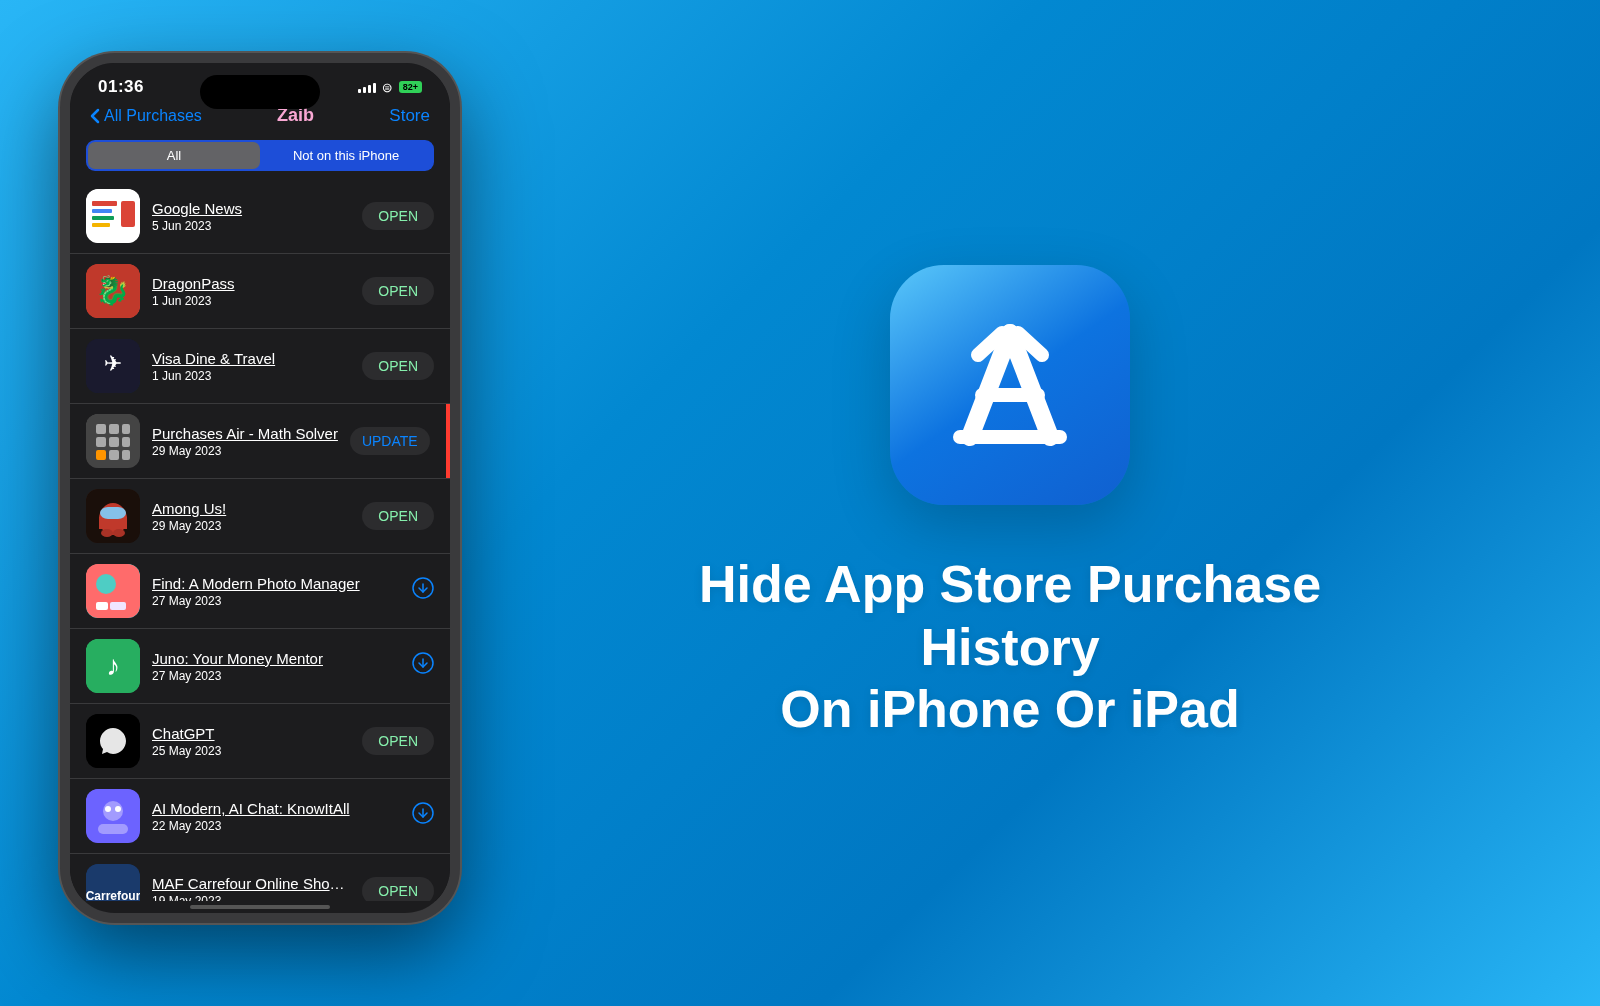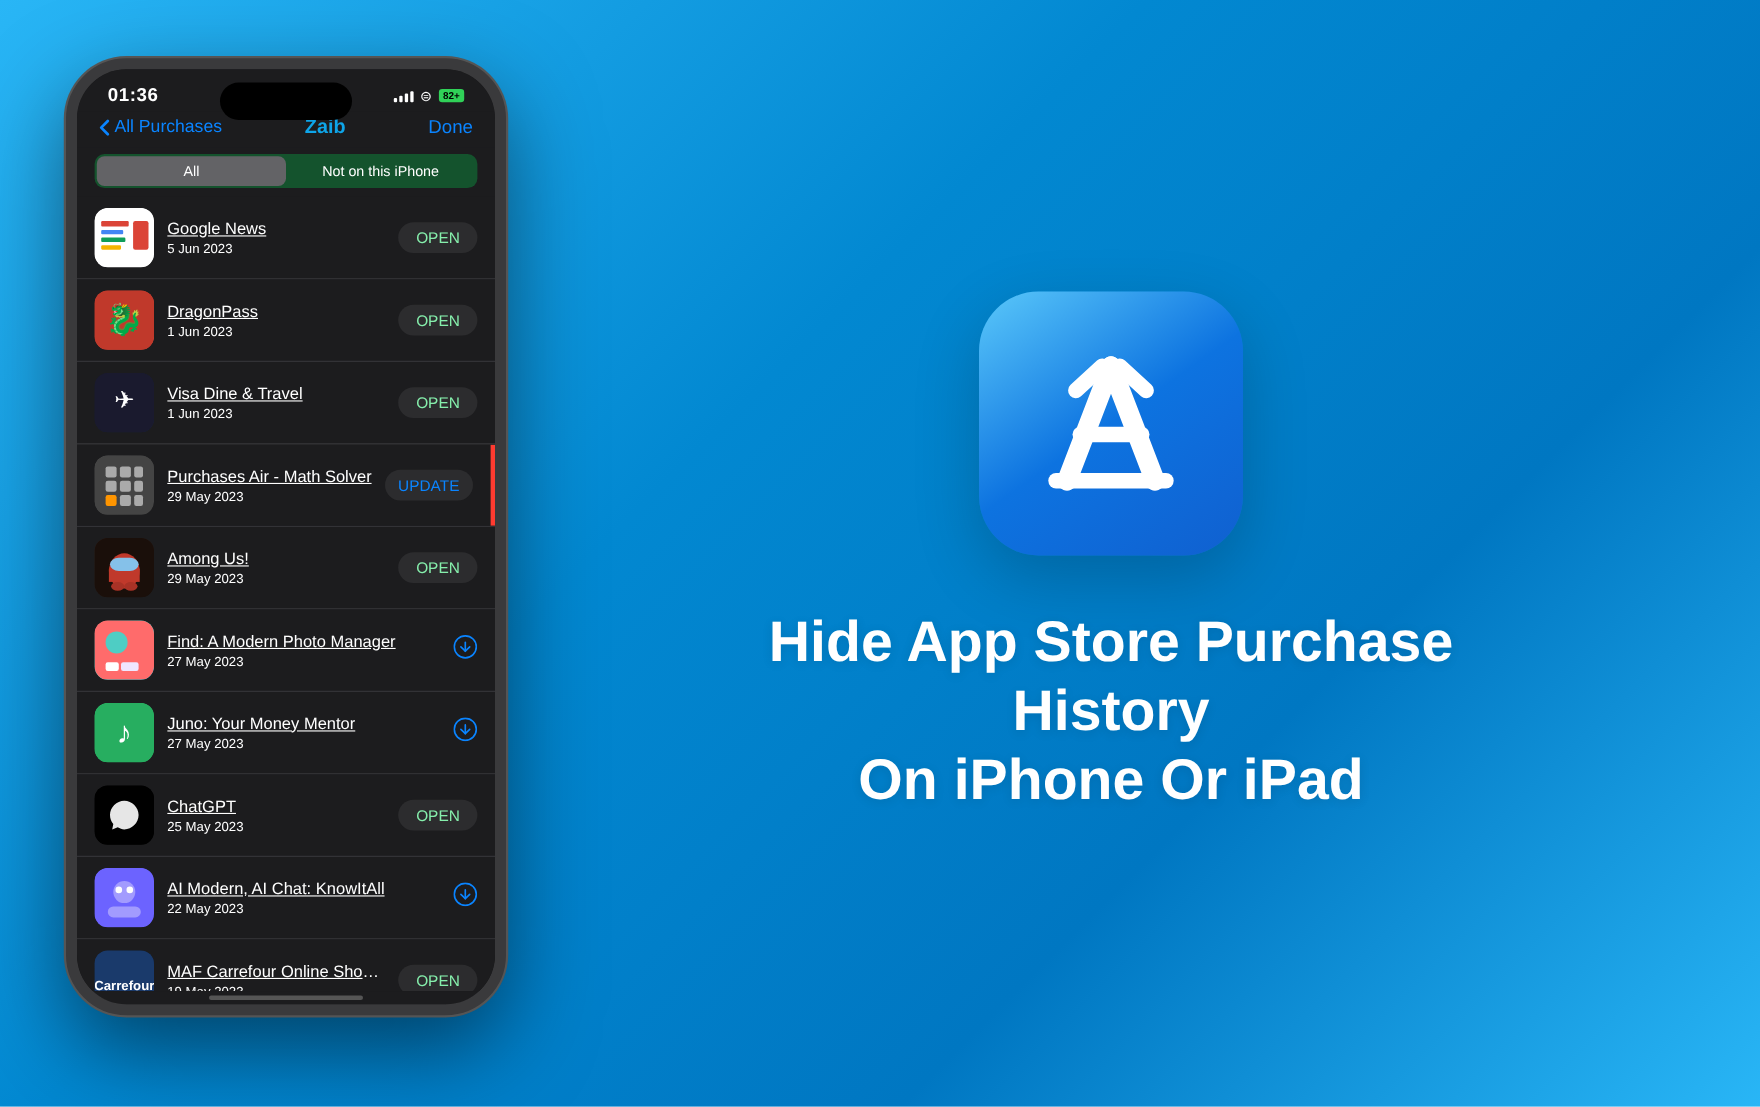--- a/index.html
+++ b/index.html
@@ -141,36 +141,36 @@
       font-size: 16px;
       cursor: pointer;
     }
 
     .nav-back svg {
       width: 10px;
       height: 16px;
     }
 
     .nav-title {
-      color: #0ea5e9;
+      color: #f9a8d4;
       font-size: 18px;
       font-weight: 600;
     }
 
     .nav-done {
       color: #0a84ff;
       font-size: 17px;
       font-weight: 400;
       cursor: pointer;
     }
 
     
     .segment-control {
       display: flex;
-      background: #14532d;
+      background: #1d4ed8;
       border-radius: 9px;
       margin: 6px 16px 8px;
       padding: 2px;
       flex-shrink: 0;
     }
 
     .segment-btn {
       flex: 1;
       text-align: center;
       padding: 6px 0;
@@ -437,21 +437,21 @@
       </div>
 
       <div class="nav-bar">
         <div class="nav-back">
           <svg viewBox="0 0 10 16" fill="none">
             <path d="M8 2L2 8L8 14" stroke="#0a84ff" stroke-width="2.5" stroke-linecap="round" stroke-linejoin="round"></path>
           </svg>
           <span>All Purchases</span>
         </div>
         <span class="nav-title">Zaib</span>
-        <span class="nav-done">Done</span>
+        <span class="nav-done">Store</span>
       </div>
 
       <div class="segment-control">
         <div class="segment-btn active">All</div>
         <div class="segment-btn">Not on this iPhone</div>
       </div>
 
       <div class="app-list">
 
         <div class="app-item">

